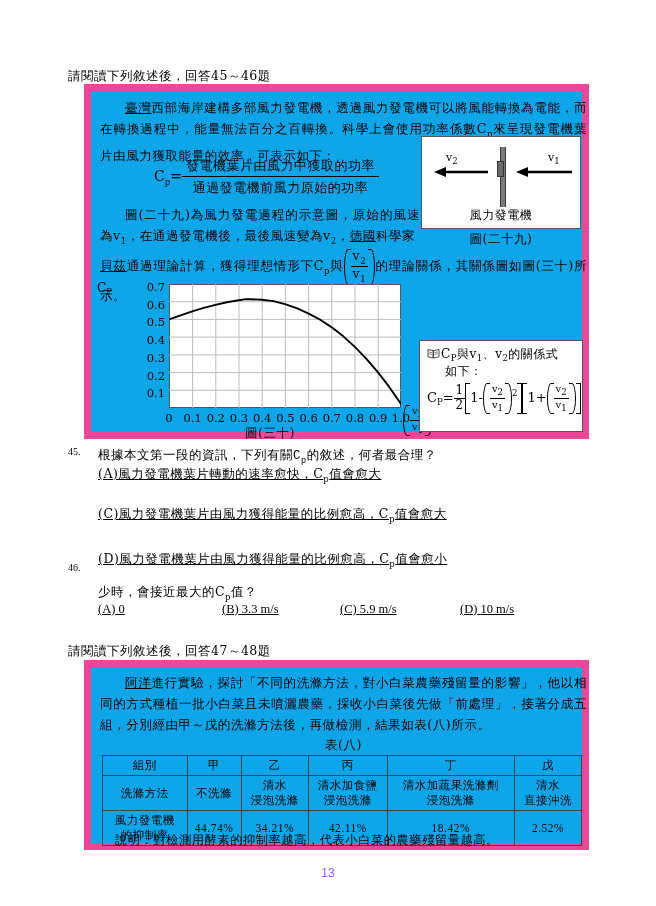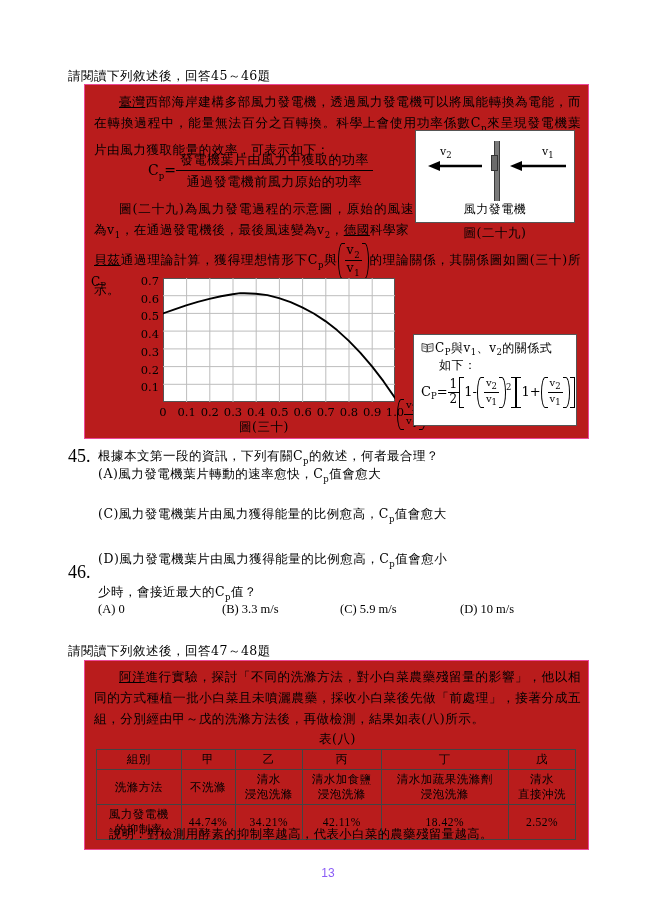--- a/index.html
+++ b/index.html
@@ -29,23 +29,23 @@
   }
   .lead {
     position: absolute;
     font-size: 12.5px;
     white-space: nowrap;
   }
 
   
   .passage-box {
     position: absolute;
-    border: 1px solid #ec4899;
+    border: 7px solid #ec4899;
     box-sizing: border-box;
-    background: #b91c1c;
+    background: #0ea5e9;
   }
 
   .para {
     font-size: 12.6px;
     line-height: 21px;
     text-align: justify;
     margin: 0;
   }
   .indent { text-indent: 25px; }
   .uline { text-decoration: underline; }
@@ -198,31 +198,32 @@
     top: 0; bottom: 0;
     width: 4px;
     border: 1px solid #000;
   }
   .brk::before { left: 0; border-right: none; }
   .brk::after  { right: 0; border-left: none; }
 
   
   .qnum {
     position: absolute;
-    font-size: 18px;
+    font-size: 10px;
   }
   .qtext {
     position: absolute;
     font-size: 12.5px;
     line-height: 20px;
   }
   .opt {
     position: absolute;
     font-size: 12.5px;
     white-space: nowrap;
+    text-decoration: underline;
   }
 
   
   .table-caption {
     position: absolute;
     font-size: 12.5px;
     text-align: center;
   }
   table.data {
     position: absolute;
@@ -375,21 +376,21 @@
       </div>
       <div class="note-line2 cjk">如下：</div>
       <div class="note-formula">
         <span>C</span><span class="sub">P</span><span>=</span><span class="frac" style="font-size:12px;"><span class="num">1</span><span class="den">2</span></span><span class="brk"><span>1-</span><span class="paren-frac" style="font-size:10px;"><span class="frac"><span class="num"><span>v</span><span class="sub">2</span></span><span class="den"><span>v</span><span class="sub">1</span></span></span></span><span class="sup">2</span></span><span class="brk"><span>1+</span><span class="paren-frac" style="font-size:10px;"><span class="frac"><span class="num"><span>v</span><span class="sub">2</span></span><span class="den"><span>v</span><span class="sub">1</span></span></span></span></span>
       </div>
     </div>
 
   </div>
 
   <div class="qnum num-ltn" style="left:68px; top:446px;">45.</div>
-  <div class="qtext cjk" style="left:98px; top:446px;">
+  <div class="qtext cjk" style="left:98px; top:446px;font-family:Liberation Mono, monospace;">
     <span>根據本文第一段的資訊，下列有關C</span><span class="sub">p</span><span>的敘述，何者最合理？</span>
   </div>
 
   <div class="opt cjk" style="left:98px; top:466px;">
     <span>(A)</span><span>風力發電機葉片轉動的速率愈快，C</span><span class="sub">p</span><span>值會愈大</span>
   </div>
   <div class="opt cjk" style="left:98px; top:506px;">
     <span>(C)</span><span>風力發電機葉片由風力獲得能量的比例愈高，C</span><span class="sub">p</span><span>值會愈大</span>
   </div>
   <div class="opt cjk" style="left:98px; top:551px;">

